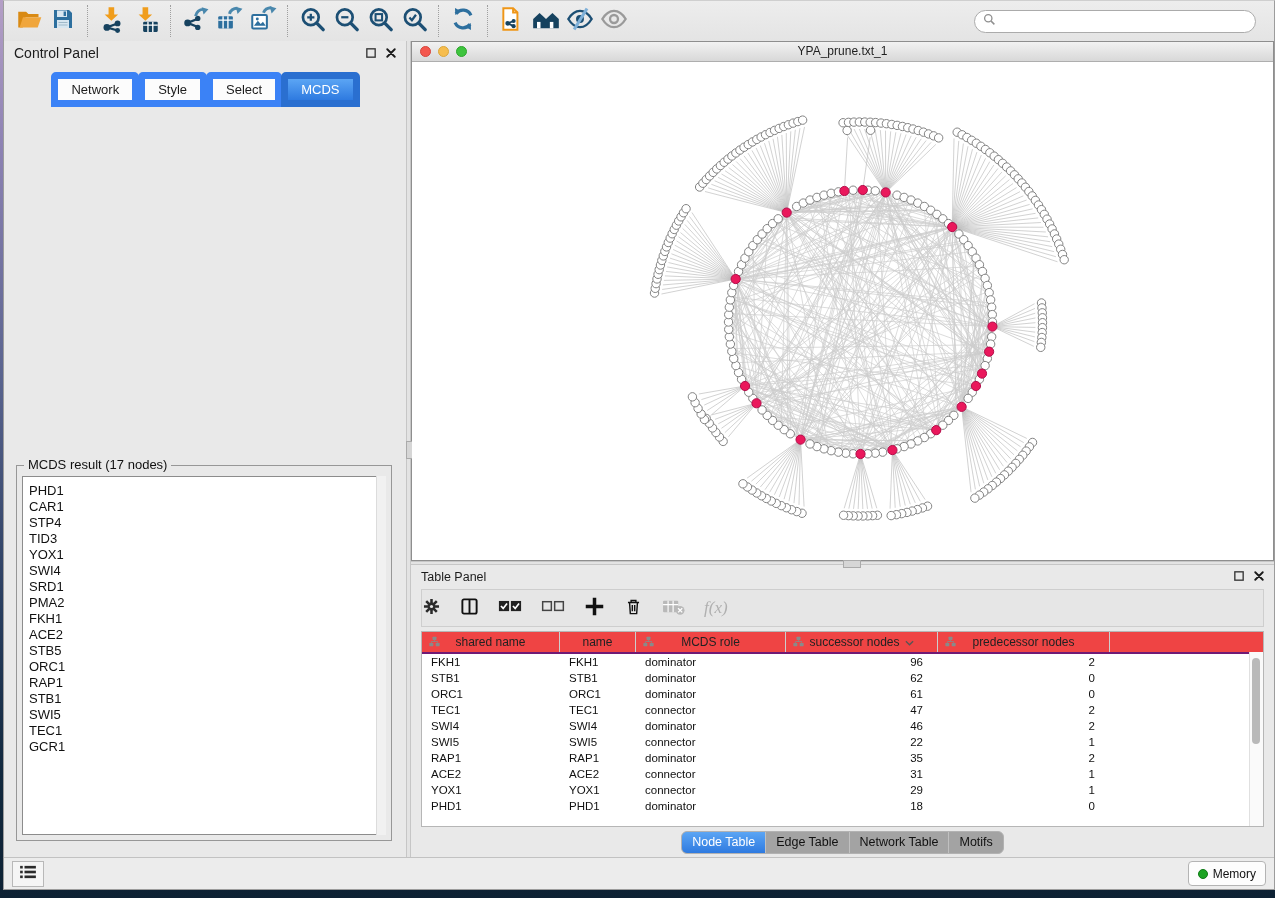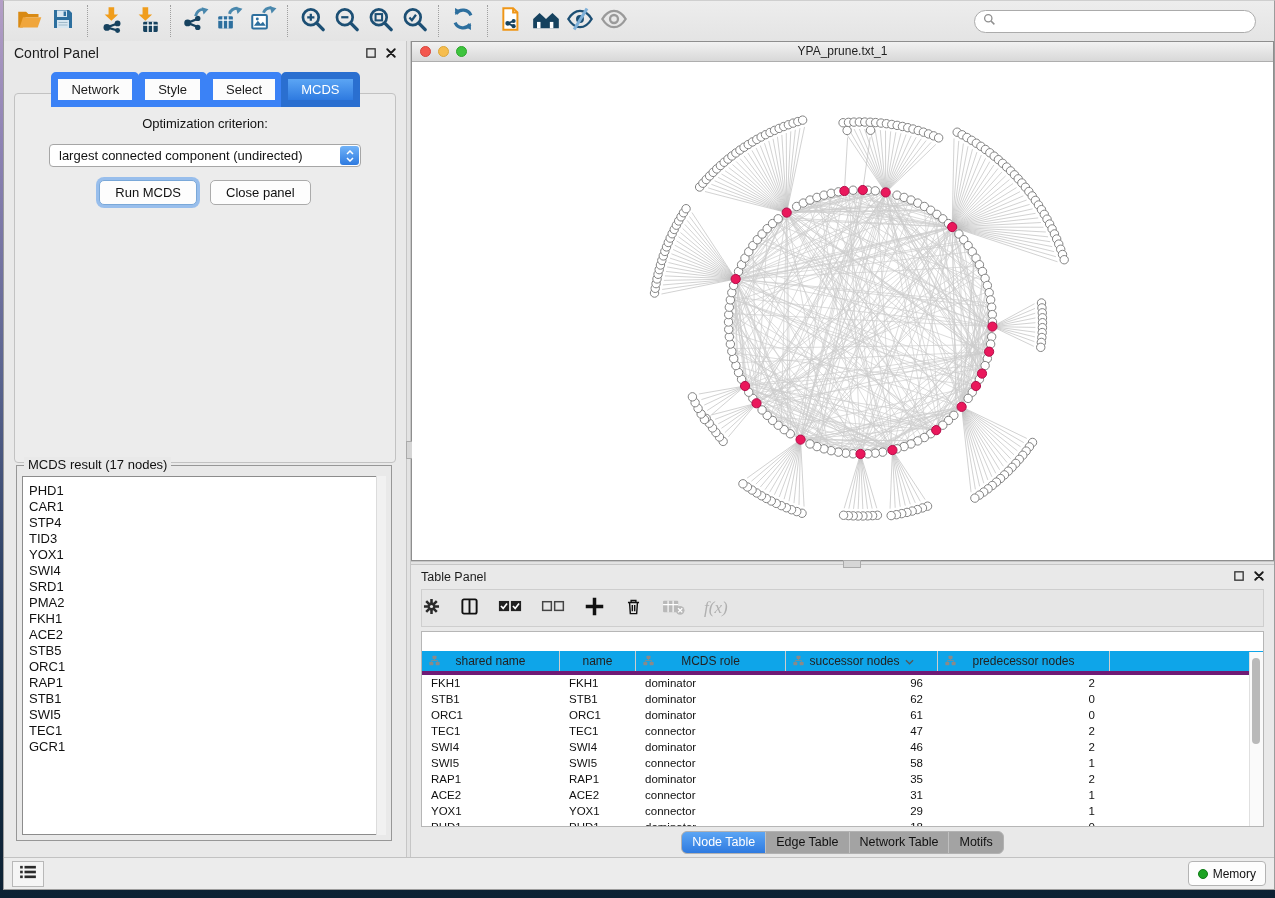--- a/index.html
+++ b/index.html
@@ -57,21 +57,21 @@
   .hsplit .grip{position:absolute;left:50%;top:-2px;width:16px;height:6px;background:#d6d6d6;border:1px solid #aaa;}
   
   .tpanel{flex:1;display:flex;flex-direction:column;min-height:0;}
   .tp-header{height:24px;display:flex;align-items:center;padding:0 10px;font-size:12.5px;color:#1c1c1c;}
   .tp-toolbar{height:38px;margin:0 10px;background:#e6e6e6;border:1px solid #cecece;display:flex;align-items:center;
     padding-left:0;gap:19px;box-sizing:border-box;}
   .tpicon{display:flex;align-items:center;justify-content:center;}
   .fx{font-family:"Liberation Serif",serif;font-style:italic;font-size:17px;color:#b0b0b0;}
   .tp-table{margin:4px 10px 0;background:#fff;border:1px solid #b6b6b6;flex:1;position:relative;overflow:hidden;
     display:flex;flex-direction:column;min-height:0;}
-  .thead{display:flex;height:20px;background:#0ea5e9;border-bottom:4px solid #701a75;flex:none;margin-top:19px;}
+  .thead{display:flex;height:20px;background:#ef4444;border-bottom:2px solid #701a75;flex:none;}
   .th{position:relative;display:flex;align-items:center;justify-content:center;font-size:12px;color:#222;
     border-right:1px solid #cdcdcd;box-sizing:border-box;gap:5px;}
   .th .orgic{position:absolute;left:7px;top:4px;}
   .trow{display:flex;height:16px;flex:none;font-size:11.5px;color:#111;}
   .td{padding-left:9px;box-sizing:border-box;line-height:16px;white-space:nowrap;overflow:hidden;}
   .td.num{text-align:right;padding-right:15px;padding-left:0;}
   .c1{width:138px;} .c2{width:76px;} .c3{width:150px;} .c4{width:152px;} .c5{width:172px;} .cf{flex:1;border-right:none;}
   .vscroll{position:absolute;right:0;top:20px;bottom:0;width:13px;background:#fafafa;border-left:1px solid #e0e0e0;}
   .vthumb{position:absolute;left:2px;top:6px;width:8px;height:86px;background:#b9b9b9;border-radius:4px;}
   .tp-tabs{height:30px;display:flex;align-items:center;justify-content:center;}
@@ -257,38 +257,20 @@
                 <path d="M1.5 1.5l9 9M10.5 1.5l-9 9" stroke="#1a1a1a" stroke-width="2.2" stroke-linecap="round"></path>
               </svg></span>
         </span>
       </div>
       <div class="cp-tabs" id="cp-tabs">
           <div class="cptab">Network</div>
           <div class="cptab">Style</div>
           <div class="cptab">Select</div>
           <div class="cptab active">MCDS</div>
         </div>
-      <div class="cp-card">
-        <div class="opt-label">Optimization criterion:</div>
-        <div class="select">
-          <span>largest connected component (undirected)</span>
-          <span class="stepper">
-            <svg width="8" height="5" viewBox="0 0 8 5">
-                <path d="M1 4l3-3 3 3" stroke="#fff" stroke-width="1.5" fill="none"></path>
-              </svg>
-            <svg width="8" height="5" viewBox="0 0 8 5">
-                <path d="M1 1l3 3 3-3" stroke="#fff" stroke-width="1.5" fill="none"></path>
-              </svg>
-          </span>
-        </div>
-        <div class="btnrow">
-          <div class="btn focus">Run MCDS</div>
-          <div class="btn">Close panel</div>
-        </div>
-      </div>
       <div class="fieldset">
         <span class="legend">MCDS result (17 nodes)</span>
         <div class="mcds-list" id="mcds-list">
             <div>PHD1</div>
             <div>CAR1</div>
             <div>STP4</div>
             <div>TID3</div>
             <div>YOX1</div>
             <div>SWI4</div>
             <div>SRD1</div>
@@ -1250,21 +1232,21 @@
                 <div class="td c1">SWI4</div>
                 <div class="td c2">SWI4</div>
                 <div class="td c3">dominator</div>
                 <div class="td c4 num">46</div>
                 <div class="td c5 num">2</div>
               </div>
               <div class="trow">
                 <div class="td c1">SWI5</div>
                 <div class="td c2">SWI5</div>
                 <div class="td c3">connector</div>
-                <div class="td c4 num">58</div>
+                <div class="td c4 num">22</div>
                 <div class="td c5 num">1</div>
               </div>
               <div class="trow">
                 <div class="td c1">RAP1</div>
                 <div class="td c2">RAP1</div>
                 <div class="td c3">dominator</div>
                 <div class="td c4 num">35</div>
                 <div class="td c5 num">2</div>
               </div>
               <div class="trow">

